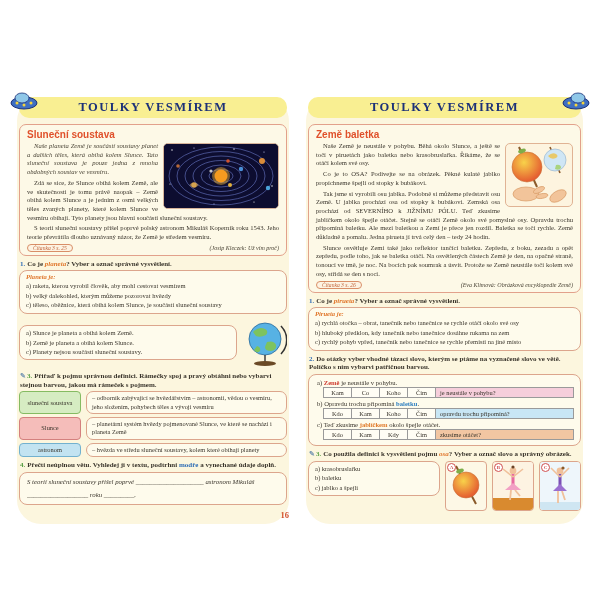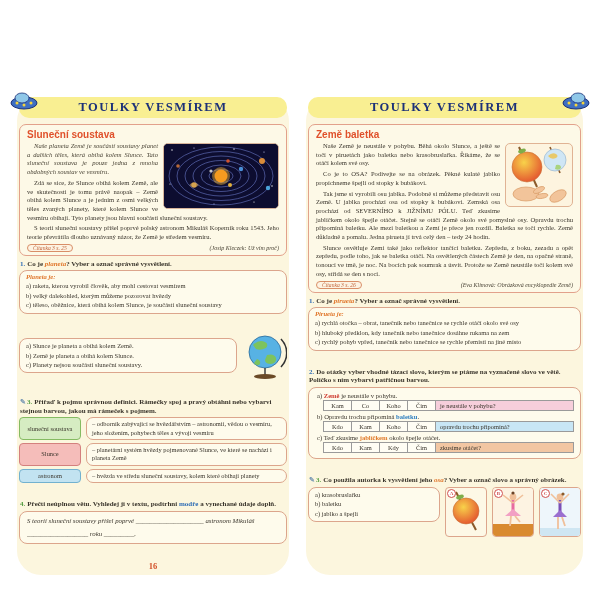--- a/index.html
+++ b/index.html
@@ -31,21 +31,21 @@
   .img-float{float:right;margin:1px 0 2px 5px;}
   .solar-frame{width:114px;height:64px;border:1px solid #d8b49a;border-radius:5px;overflow:hidden;background:#0d0d30;}
   .apple-frame{width:66px;height:62px;border:1px solid #e0b394;border-radius:5px;background:#fdf4df;}
   .read-footer{display:flex;justify-content:space-between;align-items:center;clear:both;margin-top:2px;}
   .chip{
     border:1px solid #d98f68;border-radius:6px;color:#c2653c;font-size:5.6px;
     font-style:italic;padding:0px 5px;background:#fdf3e2;
   }
   .source{font-size:6px;font-style:italic;color:#4a4436;}
   
-  .q{margin:3px 2px 17px 2px;}
+  .q{margin:3px 2px 4px 2px;}
   .q-head{font-size:7px;font-weight:bold;line-height:1.25;margin:1px 0 2px 1px;}
   .qnum{font-weight:bold;margin-right:2px;}
   .qnum.blue{color:#2f6db5;}
   .qnum.green{color:#4f9a3c;}
   .kw{color:#e0762b;font-style:italic;}
   .kw-blue{color:#2f6db5;}
   .pencil{color:#7d9bb5;font-size:7px;margin-right:1px;}
   .qbox{
     border:1px solid #dca58c;border-radius:8px;background:#fefbec;
     padding:2px 6px 3px 6px;
@@ -89,21 +89,21 @@
   .q3row .qbox{width:118px;}
   .thumb{
     position:relative;width:40px;height:48px;border:1px solid #dca58c;border-radius:4px;
     overflow:hidden;background:#fdf8e6;
   }
   .letter{
     position:absolute;top:1px;left:1px;width:7px;height:7px;border:1px solid #d05050;
     border-radius:50%;background:#fff;color:#d05050;font-size:5px;line-height:7px;
     text-align:center;font-weight:bold;
   }
-  .pagenum{text-align:center;color:#d2502a;font-weight:bold;font-size:8.5px;margin-top:5px;}
+  .pagenum{text-align:right;color:#d2502a;font-weight:bold;font-size:8.5px;margin-top:5px;}
 </style>
 </head>
 <body>
 
 <div class="spread">
 
   <div class="page">
     <svg class="ufo left" viewBox="0 0 30 22">
       <ellipse cx="15" cy="13" rx="13" ry="6" fill="#3f6fc2" stroke="#1c3178" stroke-width="1"></ellipse>
       <ellipse cx="13" cy="8" rx="7" ry="5" fill="#8fc7e8" stroke="#1c3178" stroke-width="0.8"></ellipse>
@@ -308,21 +308,21 @@
           <div class="wcell">Kam</div>
           <div class="wcell">Kdy</div>
           <div class="wcell">Čím</div>
           <div class="qcell orangebg">zkusíme otáčet?</div>
         </div>
       </div>
     </div>
 
     <div class="q">
       <div class="q-head">
-        <span class="pencil">✎</span><span class="qnum green">3.</span><span>Co použila autorka k vysvětlení jeho </span><span class="kw">osa</span><span>? Vyber a označ slovo a správný obrázek.</span>
+        <span class="pencil">✎</span><span class="qnum green">3.</span><span>Co použila definici k vysvětlení pojmu </span><span class="kw">osa</span><span>? Vyber a označ slovo a správný obrázek.</span>
       </div>
       <div class="q3row">
         <div class="qbox">
           <div class="opt">a) krasobruslařku</div>
           <div class="opt">b) baletku</div>
           <div class="opt">c) jablko a špejli</div>
         </div>
         <div class="thumb">
           <svg viewBox="0 0 40 48" width="40" height="48">
             <line x1="10" y1="4" x2="30" y2="42" stroke="#8a5a2a" stroke-width="2"></line>

